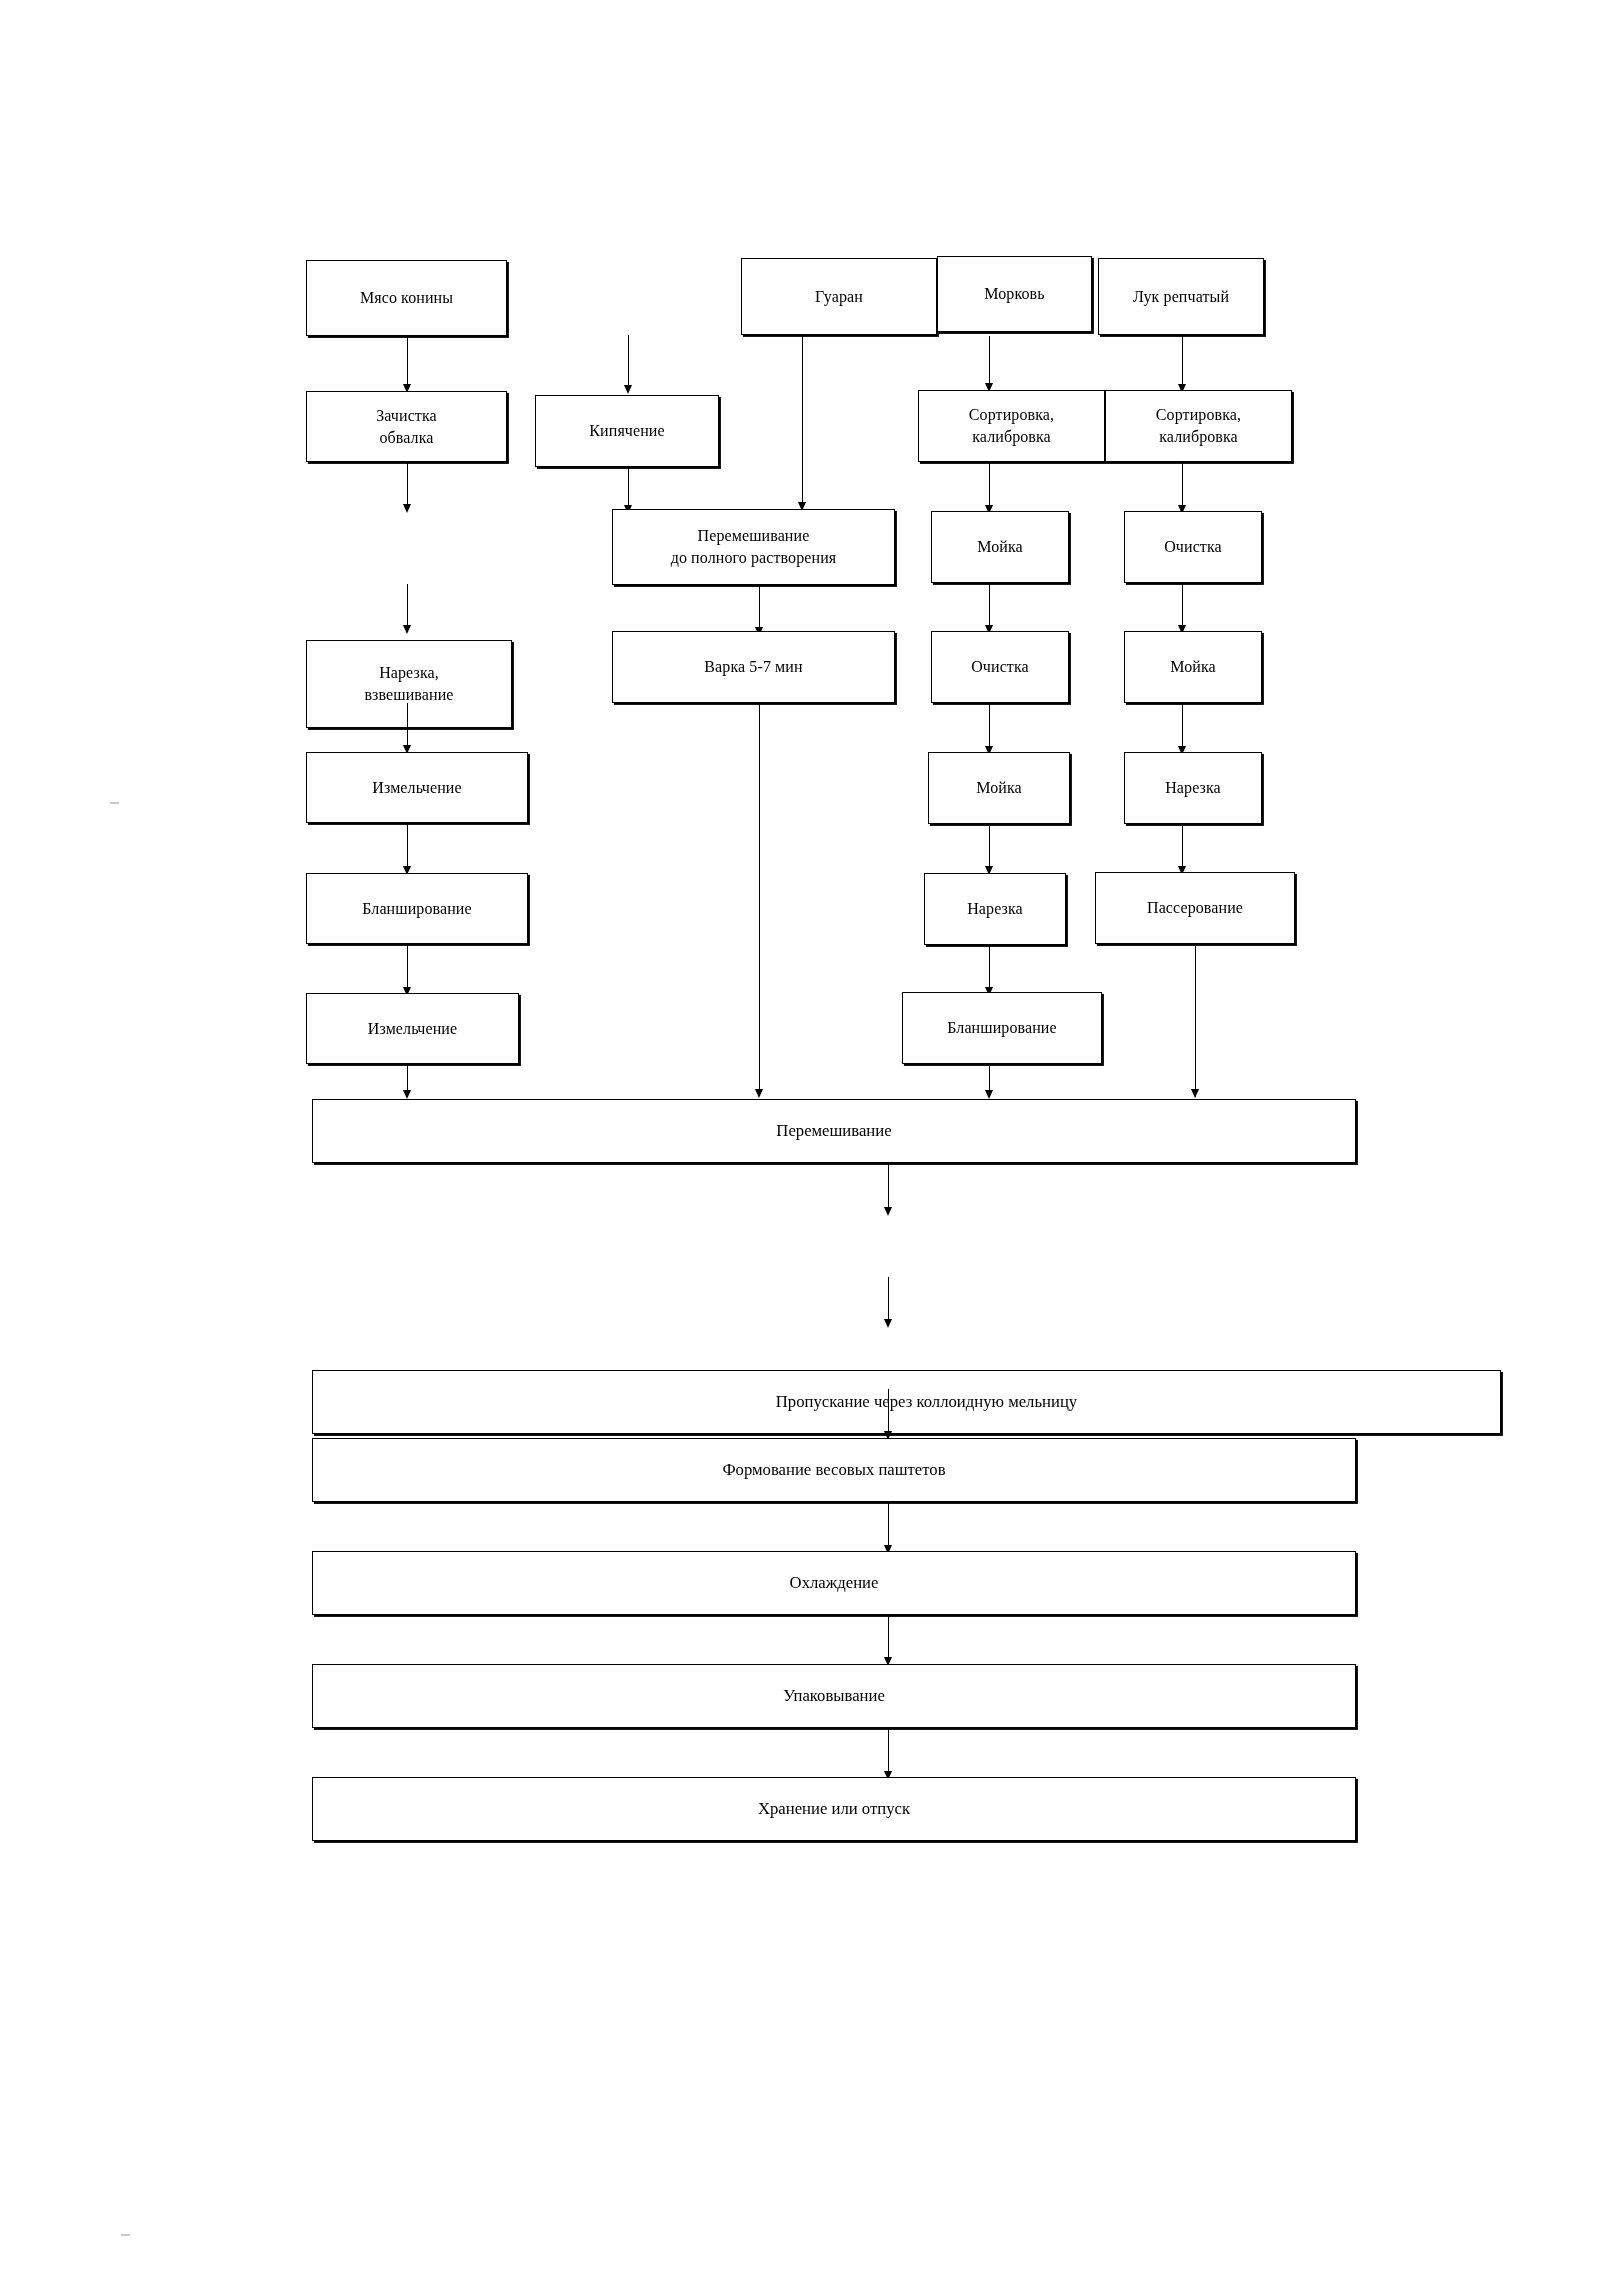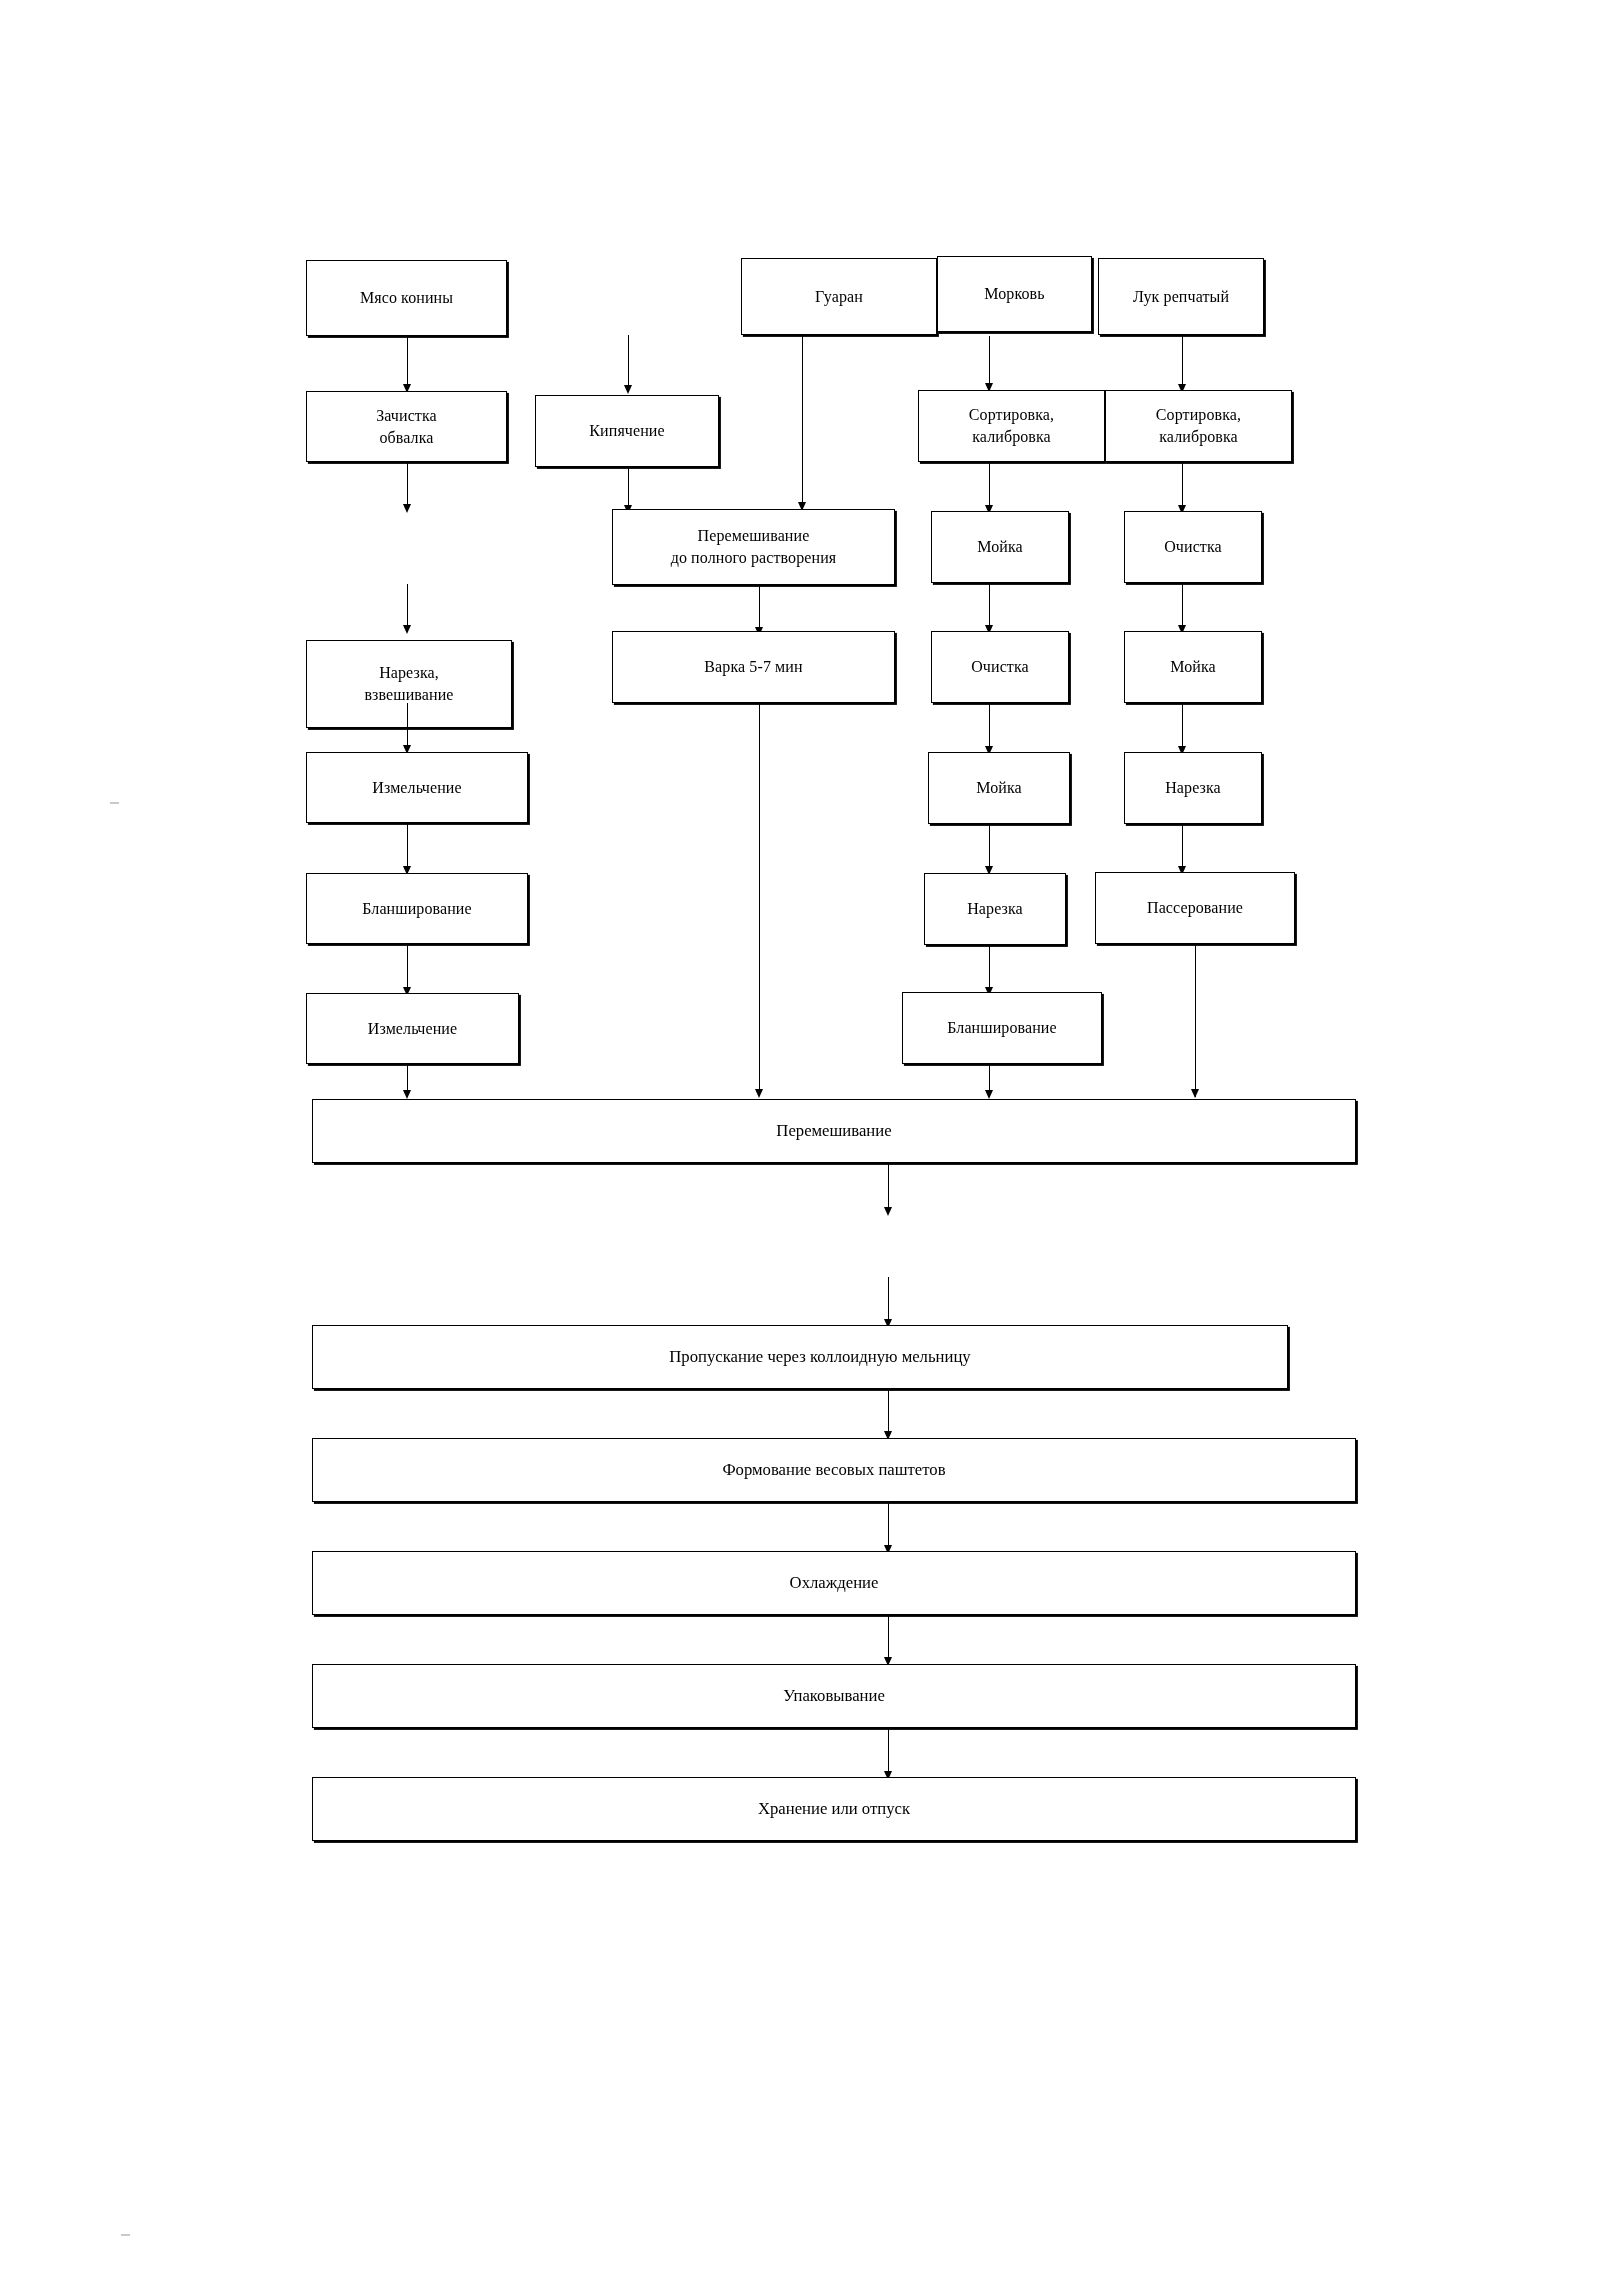--- a/index.html
+++ b/index.html
@@ -236,21 +236,21 @@
 
   <div class="bar" style="left:312px; top:1099px; width:1044px; height:64px;">
     <span class="lbl">Перемешивание</span>
   </div>
   <div class="conn" style="left:888px; top:1163px; height:50px;"></div>
   <div class="arrowhead" style="left:888px; top:1207px;"></div>
 
   <div class="conn" style="left:888px; top:1277px; height:48px;"></div>
   <div class="arrowhead" style="left:888px; top:1319px;"></div>
 
-  <div class="bar" style="left:312px; top:1325px; width:976px; height:64px;padding-left:40px;">
+  <div class="bar" style="left:312px; top:1370px; width:1189px; height:64px;padding-left:40px;">
     <span class="lbl">Пропускание через коллоидную мельницу</span>
   </div>
   <div class="conn" style="left:888px; top:1389px; height:48px;"></div>
   <div class="arrowhead" style="left:888px; top:1431px;"></div>
 
   <div class="bar" style="left:312px; top:1438px; width:1044px; height:64px;">
     <span class="lbl">Формование весовых паштетов</span>
   </div>
   <div class="conn" style="left:888px; top:1502px; height:48px;"></div>
   <div class="arrowhead" style="left:888px; top:1545px;"></div>

